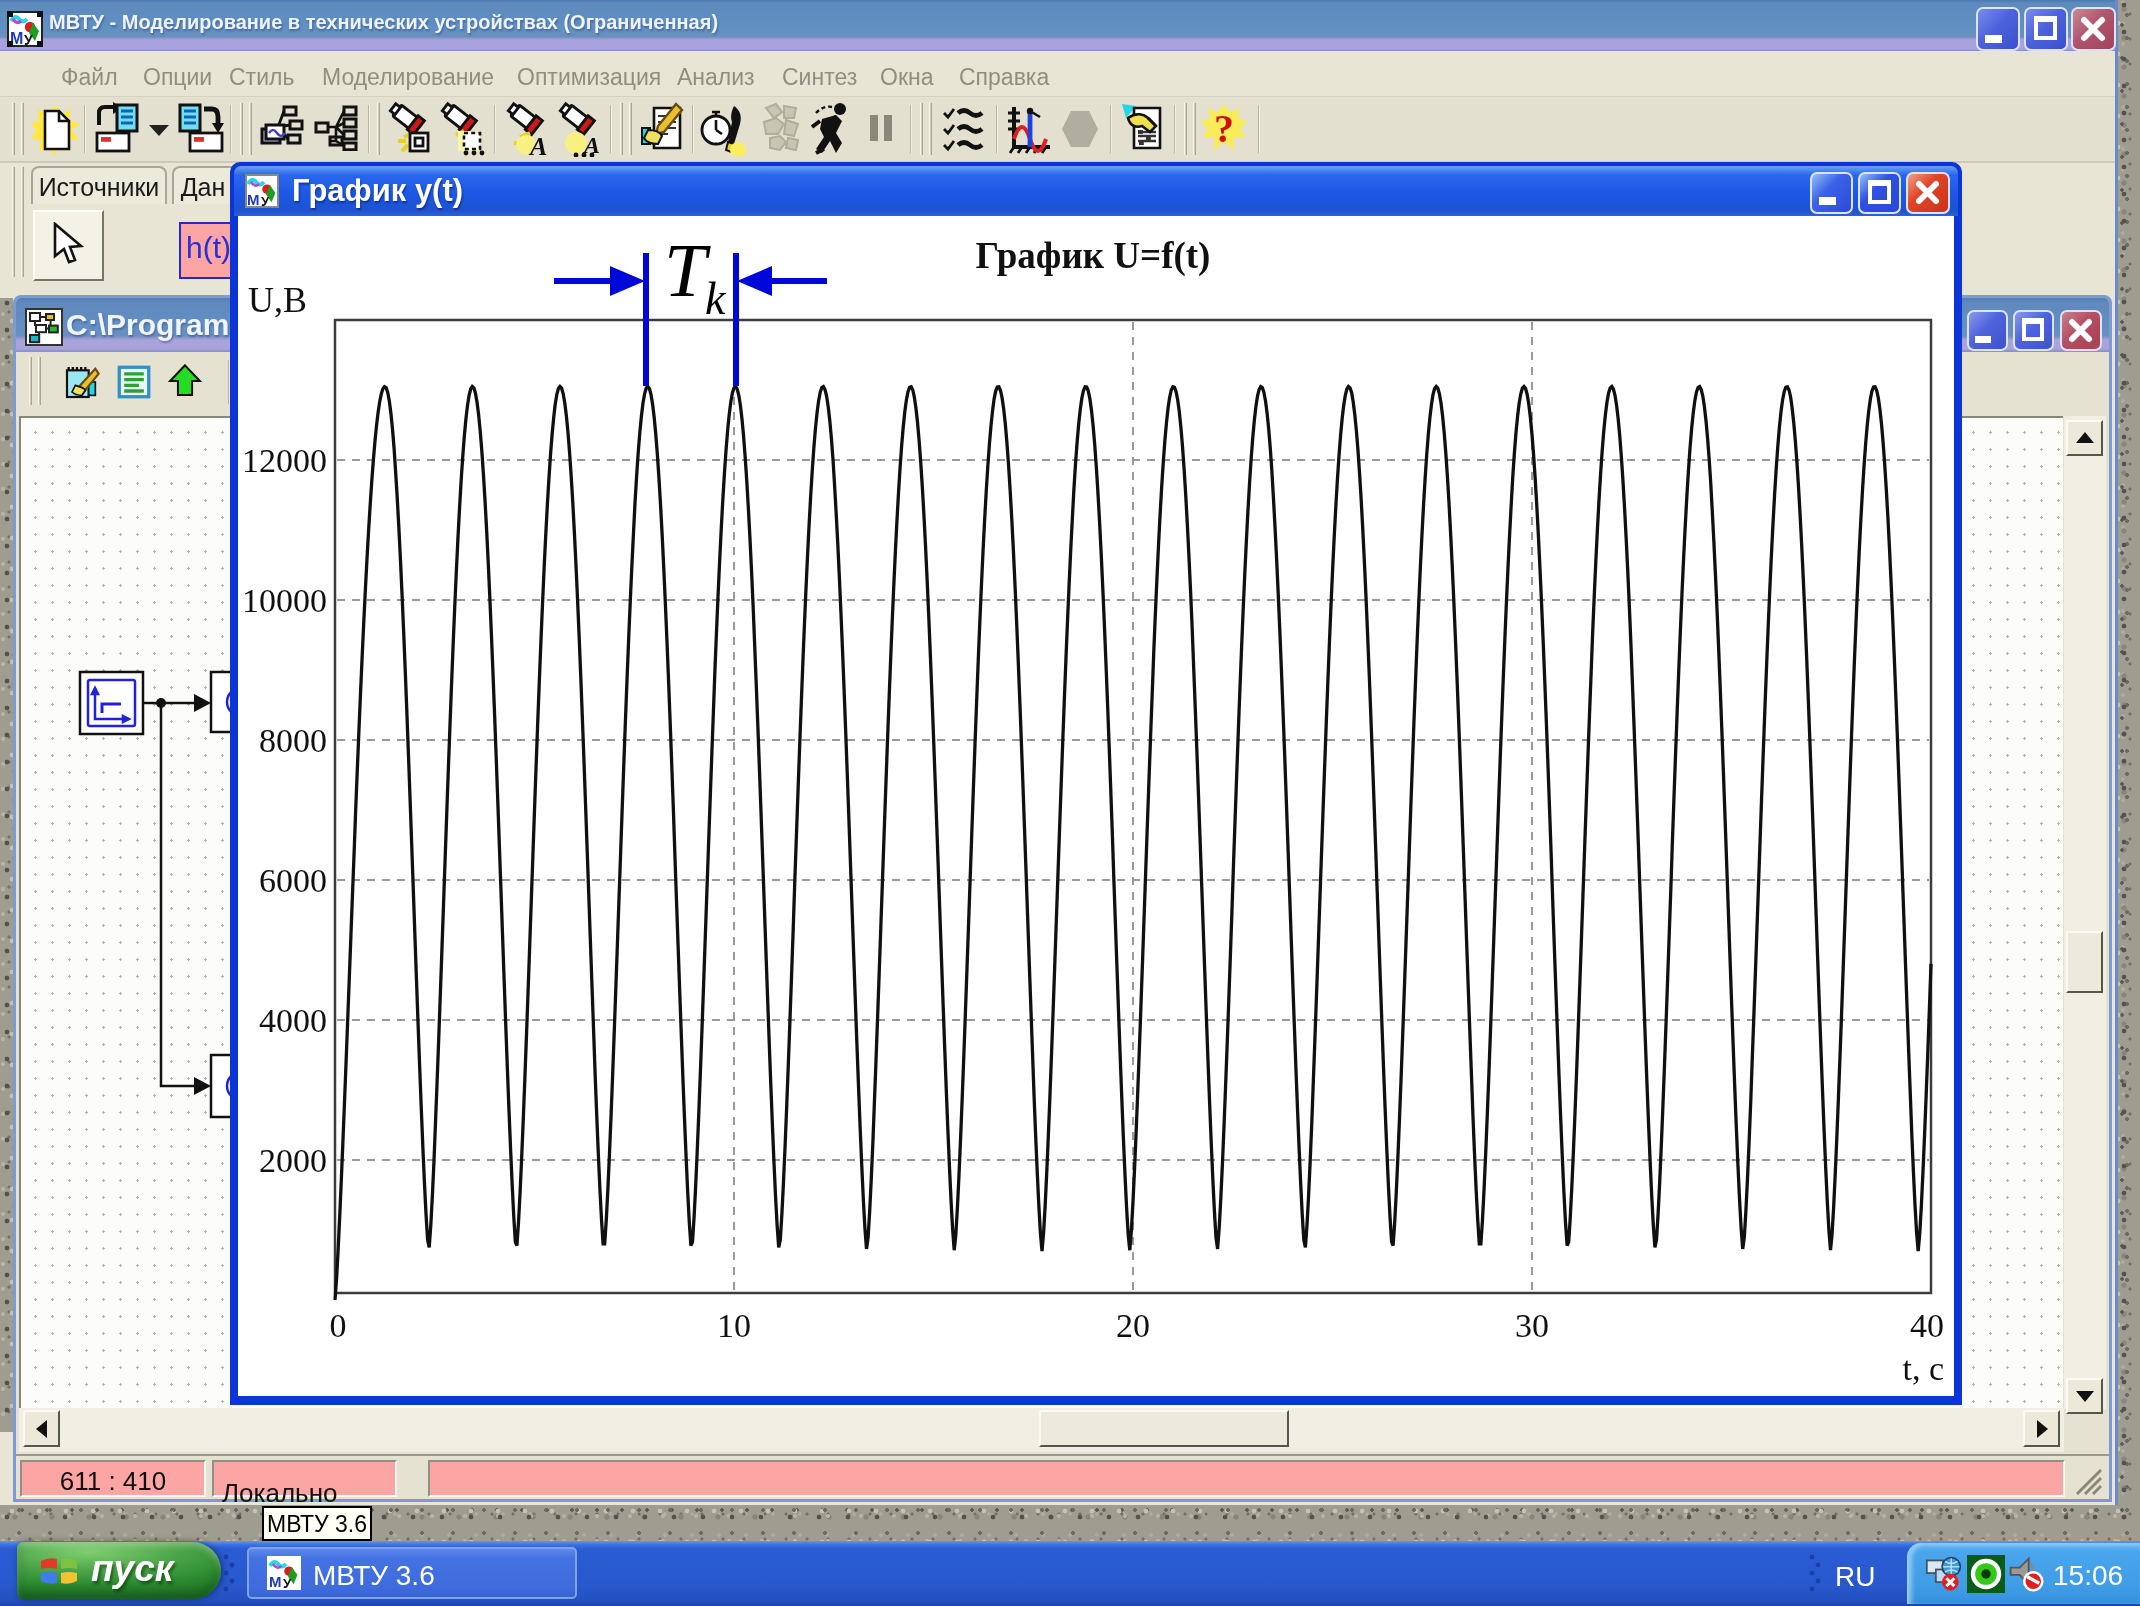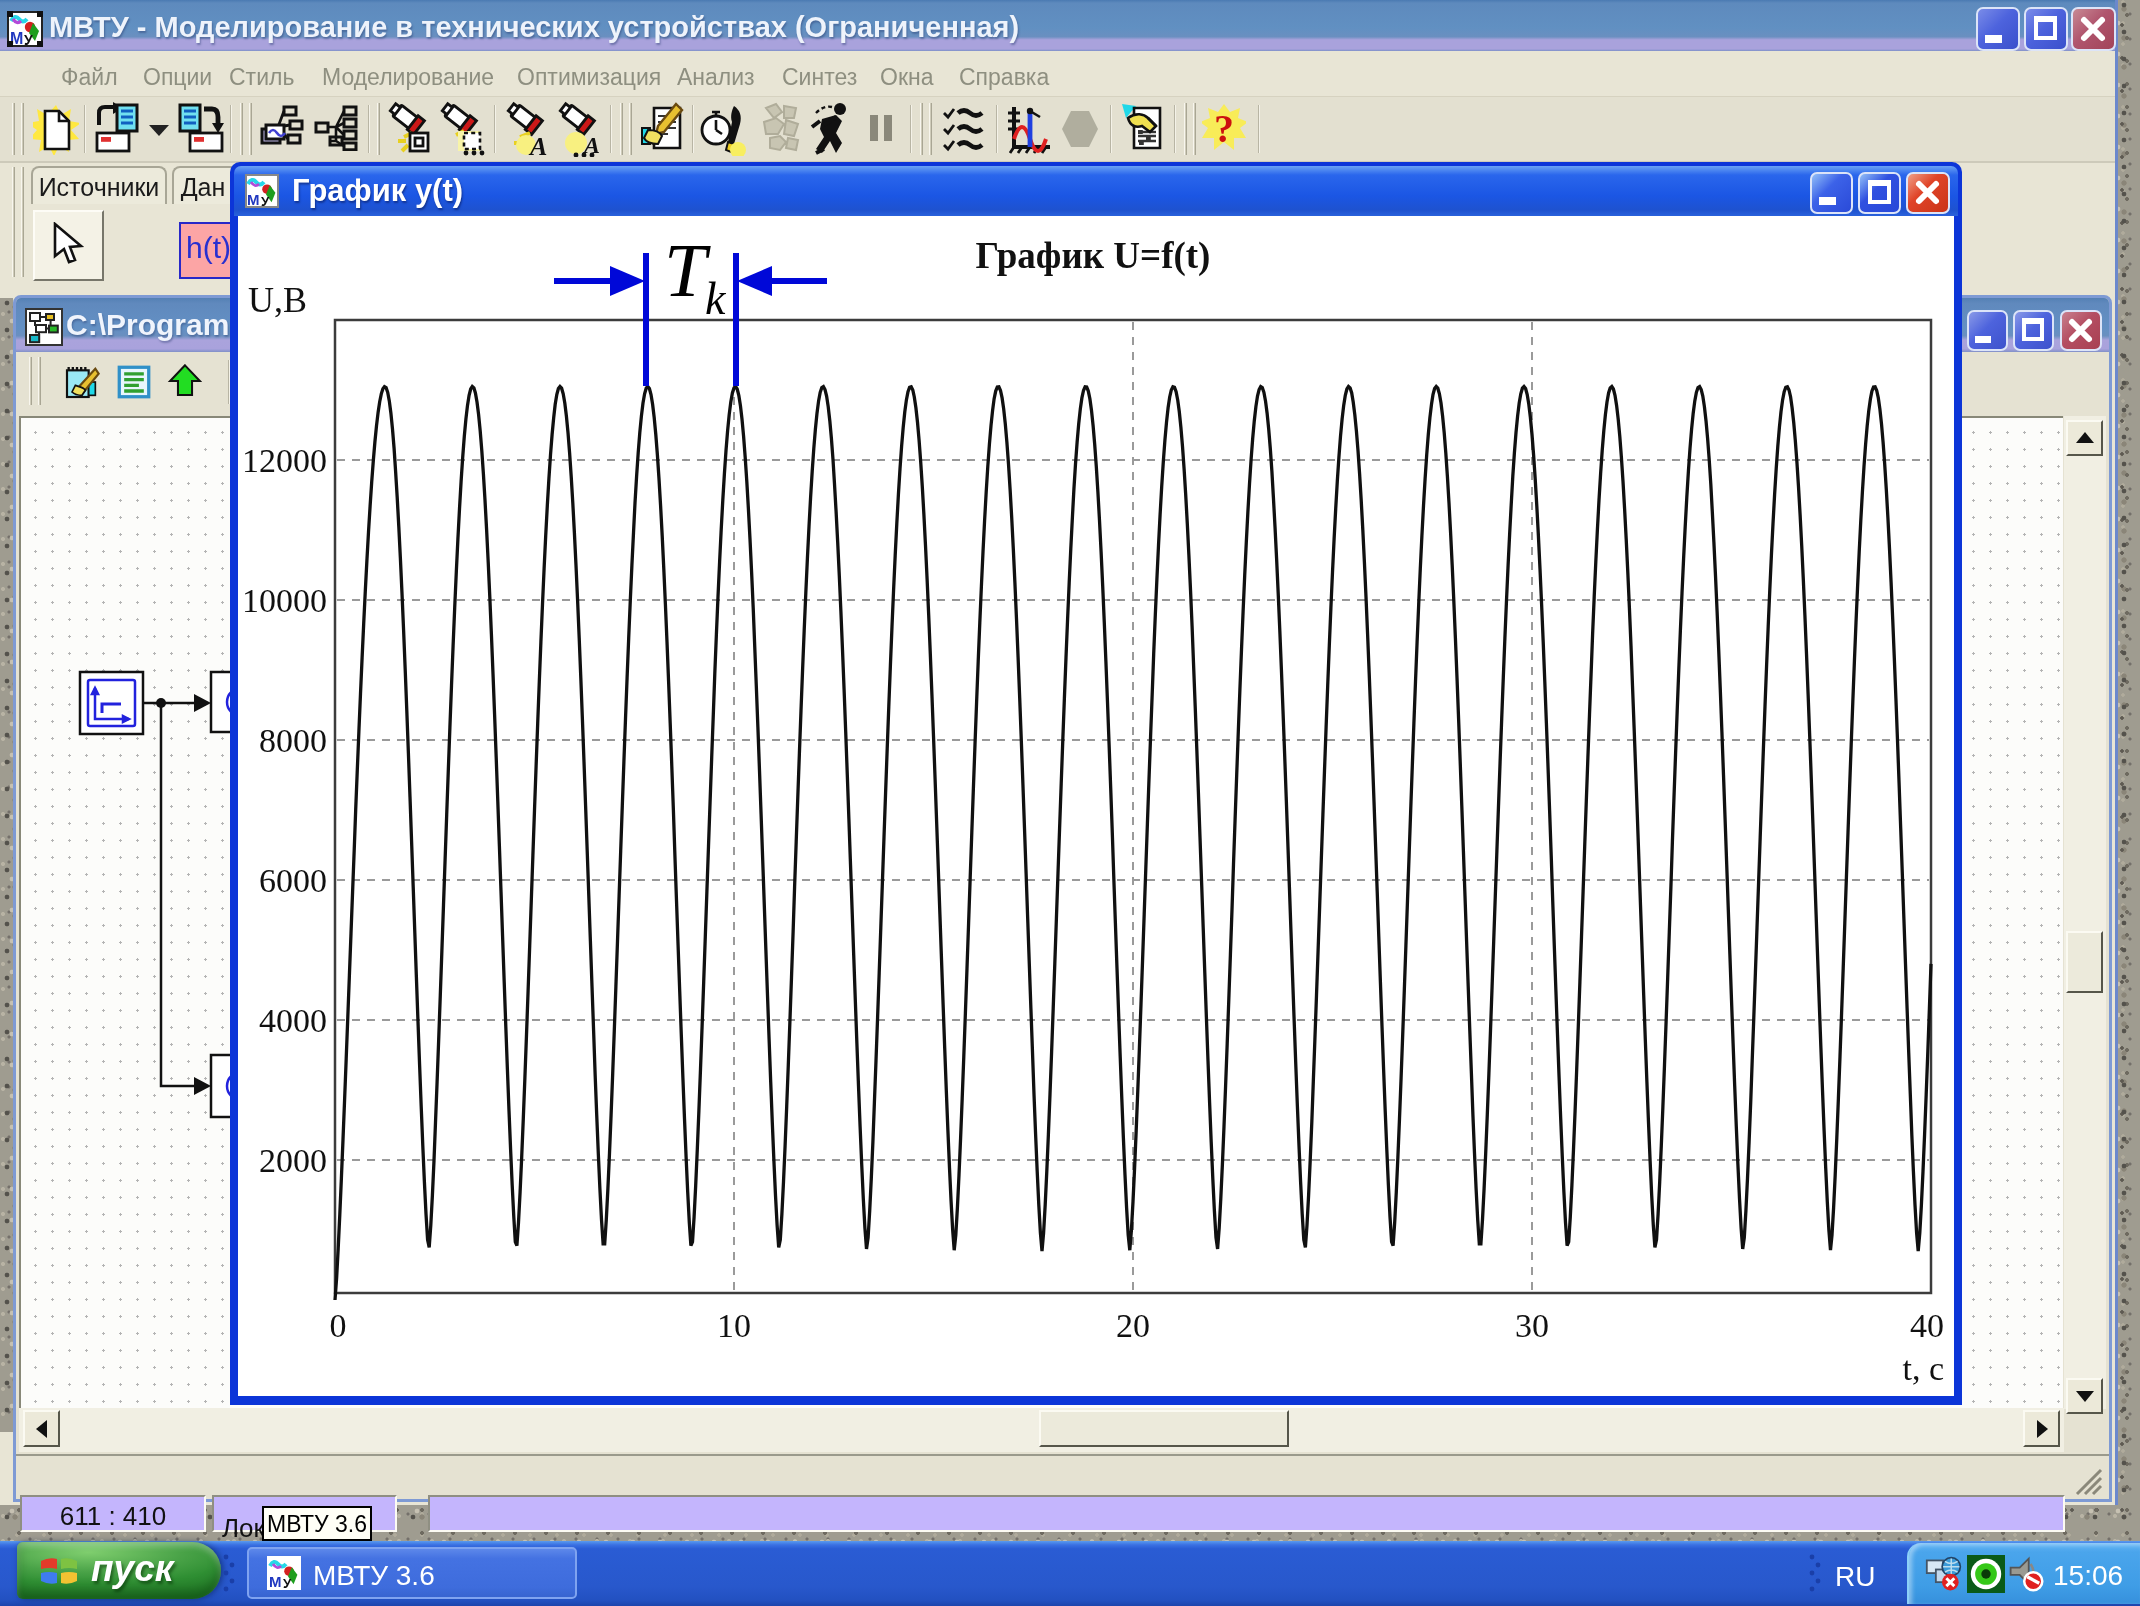--- a/index.html
+++ b/index.html
@@ -12,21 +12,21 @@
  radial-gradient(circle at 9px 14px, #74706a 1.3px, transparent 1.8px),
  radial-gradient(circle at 17px 2px, #b0ab9c 1.5px, transparent 2.1px),
  #9f9c90;
  background-size: 29px 27px, 31px 23px, 27px 31px, 23px 29px, 33px 25px, 25px 33px, 37px 29px, 21px 25px, 27px 21px, auto;}
 *{box-sizing:border-box}
 body{font-family:"Liberation Sans",sans-serif;}
 .abs{position:absolute}
 
 #mainwin{position:absolute;left:0;top:0;width:2118px;height:1505px;background:#e8e5d5;border-right:3px solid #6b88cc;}
 #mtitle{position:absolute;left:0;top:0;right:0;height:51px;background:linear-gradient(180deg,#4a7ab2 0%,#5e8abd 6%,#6190c2 55%,#6a8fc0 72%,#a9a2dc 78%,#a9a2dc 96%,#7d90c8 100%);}
-#mtitle .txt{position:absolute;left:49px;top:11px;color:#eef3fb;font-size:29px;font-weight:bold;white-space:nowrap;text-shadow:1px 2px 2px rgba(40,60,110,.45);text-align:right;}
+#mtitle .txt{position:absolute;left:49px;top:11px;color:#eef3fb;font-size:20px;font-weight:bold;white-space:nowrap;text-shadow:1px 2px 2px rgba(40,60,110,.45);text-align:right;}
 #mmenu{position:absolute;left:0;top:51px;right:0;height:46px;background:#e8e5d5;border-bottom:1px solid #d6d2c0;}
 #mmenu span{position:absolute;top:13px;color:#8e8f80;font-size:23px;margin-left:47px;}
 #mtools{position:absolute;left:0;top:97px;right:0;height:66px;background:#e3e0d0;border-bottom:2px solid #cdcaba;}
 .capbtn{position:absolute;border-radius:7px;border:2px solid #dce4f8;}
 .ico{position:absolute;}
 
 .vsep{position:absolute;top:8px;height:48px;width:2px;background:#b8b5a4;border-right:1px solid #f4f2e8;}
 .grip{position:absolute;top:6px;height:52px;width:3px;background:#cfccba;border-left:1px solid #f8f6ee;border-right:1px solid #a9a694;}
 
 #tabrow{position:absolute;left:0;top:163px;width:232px;height:140px;background:#e8e5d5;}
@@ -36,21 +36,21 @@
 #ptitle{position:absolute;left:0;top:0;right:0;height:54px;border-radius:5px 5px 0 0;background:linear-gradient(180deg,#5480b4 0%,#6089bd 10%,#6390c4 55%,#6a8fc0 70%,#aaa3dc 78%,#a9a2dc 94%,#8090c8 100%);}
 #ptitle .txt{position:absolute;left:50px;top:10px;color:#f0f4fc;font-size:30px;font-weight:bold;white-space:nowrap;text-shadow:1px 2px 2px rgba(40,60,110,.4);}
 #ptools{position:absolute;left:0;top:54px;right:0;height:60px;background:#e5e2d2;}
 #pcanvas{position:absolute;left:3px;top:118px;width:2044px;height:993px;background:#fcfcfa;border-top:2px solid #888878;border-left:2px solid #888878;
  background-image:radial-gradient(circle,#b4b4b4 1.2px,transparent 1.4px);background-size:17px 17px;background-position:6px 6px;}
 
 .sbtn{position:absolute;background:#ece9d9;border-top:2px solid #fbfaf2;border-left:2px solid #fbfaf2;border-right:2px solid #56564a;border-bottom:2px solid #56564a;display:flex;align-items:center;justify-content:center;font-size:22px;color:#111;}
 #pvscroll{position:absolute;right:3px;top:118px;width:42px;height:993px;background:#f1efe3;}
 #phscroll{position:absolute;left:3px;bottom:47px;right:45px;height:44px;background:#f1efe3;}
 #pstatus{position:absolute;left:0px;bottom:0px;right:0px;height:45px;background:#e5e2d2;border-top:2px solid #9a9a8c;}
-.spanel{position:absolute;top:4px;height:37px;background:#c4b5fd;border:2px solid;border-color:#8f8f82 #fcfbf3 #fcfbf3 #8f8f82;color:#111;font-size:26px;margin-top:35px;}
+.spanel{position:absolute;top:4px;height:37px;background:#fca5a5;border:2px solid;border-color:#8f8f82 #fcfbf3 #fcfbf3 #8f8f82;color:#111;font-size:26px;}
 
 #graphwin{position:absolute;left:230px;top:162px;width:1732px;height:1243px;background:#0c35d8;border-radius:10px 10px 0 0;}
 #gtitle{position:absolute;left:4px;top:4px;right:4px;height:50px;border-radius:7px 7px 0 0;background:linear-gradient(180deg,#6aa2f4 0%,#2a66ec 18%,#1b56e4 60%,#1e52cf 88%,#2a62dc 100%);}
 #gtitle .txt{position:absolute;left:52px;top:7px;color:#fff;font-size:31px;font-weight:bold;white-space:nowrap;text-shadow:1px 2px 2px rgba(10,25,90,.55);margin-left:6px;}
 #gclient{position:absolute;left:8px;top:54px;right:8px;bottom:9px;background:#fff;}
 
 #taskbar{position:absolute;left:0;top:1541px;width:2140px;height:65px;background:linear-gradient(180deg,#5a9bee 0%,#3a70e2 6%,#2a5cd4 12%,#2858cc 70%,#2250c0 92%,#1c44ac 100%);}
 #tooltip{position:absolute;left:262px;top:1506px;width:110px;height:35px;background:#fffff6;border:2px solid #000;color:#000;font-size:23px;text-align:center;padding-top:3px;}
 </style></head>
 <body>

